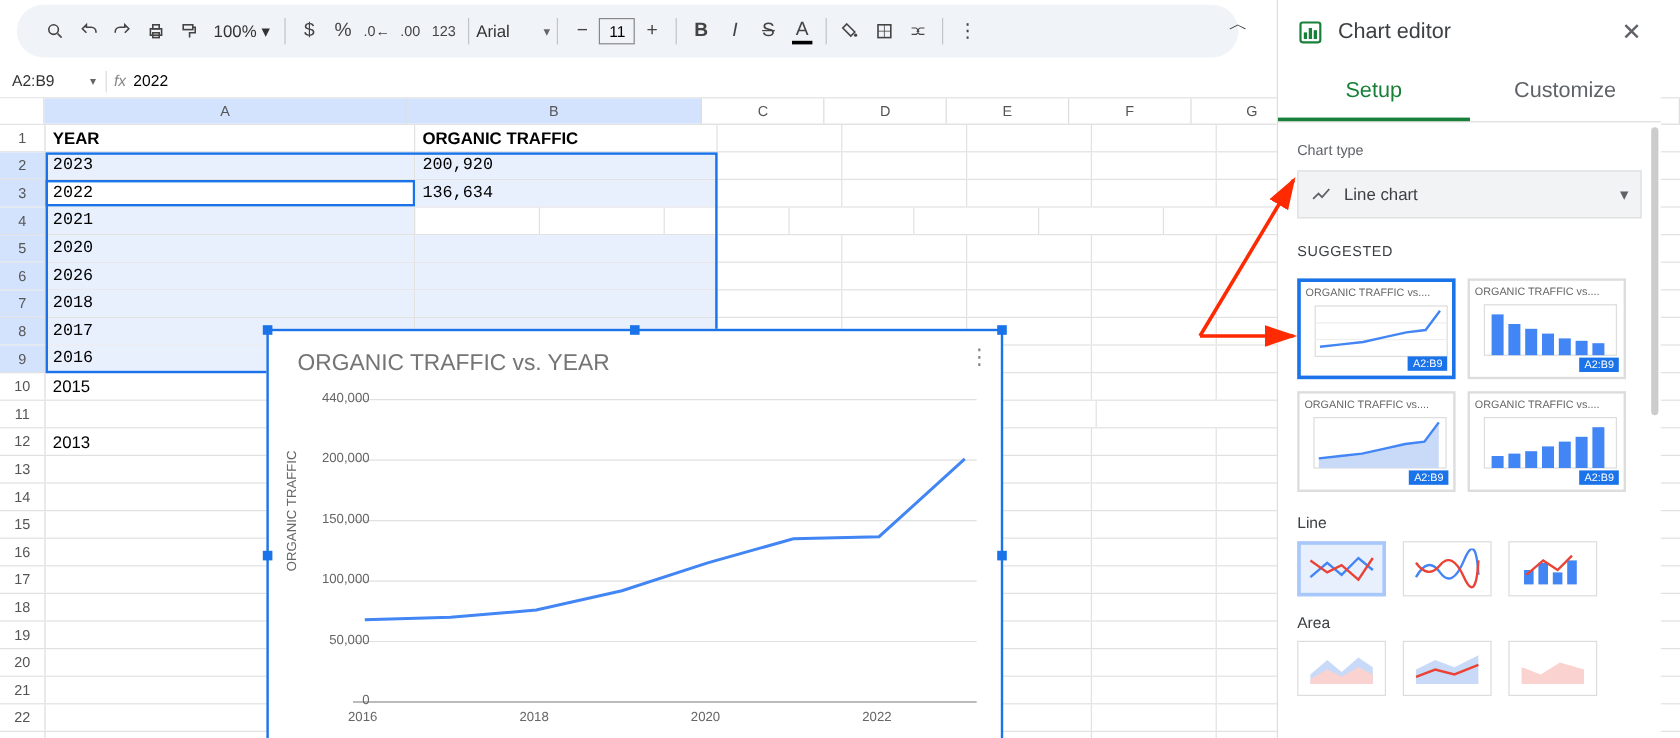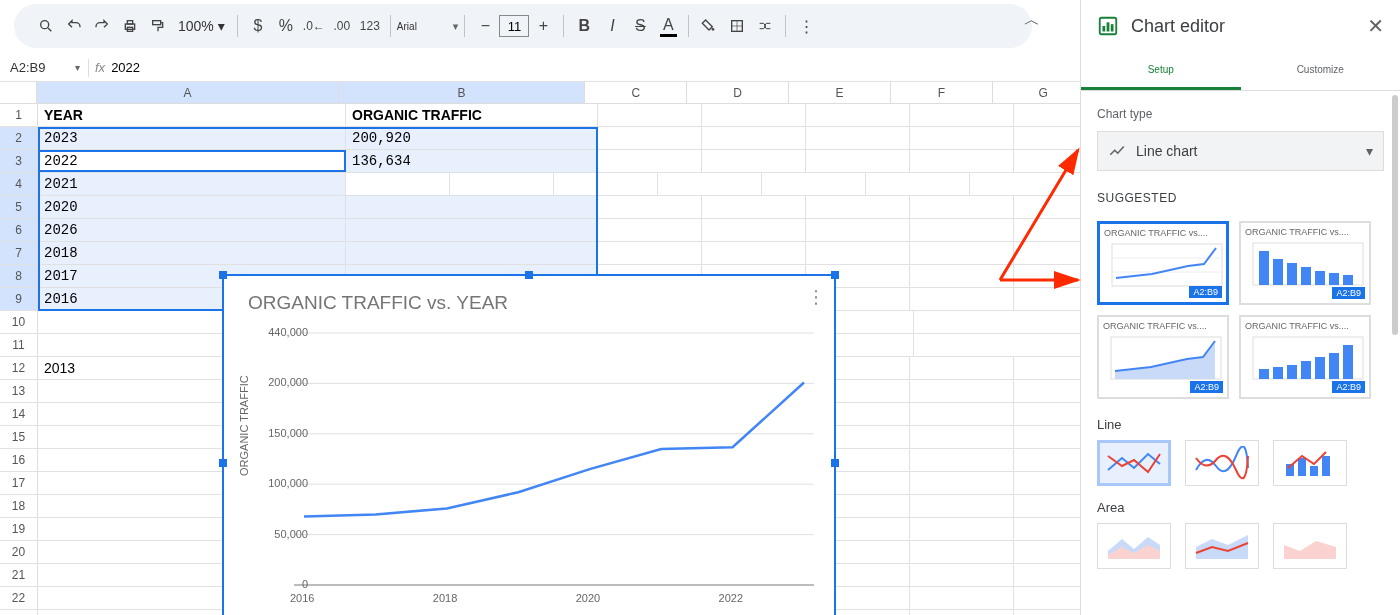--- a/index.html
+++ b/index.html
@@ -3,21 +3,21 @@
 <meta charset="utf-8">
 <style>
 * { box-sizing: border-box; margin: 0; padding: 0; font-family: Arial, sans-serif; }
 body { width: 1400px; height: 615px; background: #fff; overflow: hidden; position: relative; }
 
 
 .toolbar { height: 44px; display: flex; align-items: center; padding: 0 18px; gap: 0; background: #f0f4f8; border-radius: 26px; margin: 4px 14px 0 14px; width: 1018px; }
 .toolbar .tbtn { width: 28px; height: 28px; display: flex; align-items: center; justify-content: center; color: #444; font-size: 16px; cursor: pointer; }
 .zoom { font-size: 14px; color: #333; margin: 0 6px; display: flex; align-items: center; gap: 4px; }
 .sep { width: 1px; height: 22px; background: #c0c4c8; margin: 0 6px; }
-.fontname { font-size: 10px; color: #333; width: 56px; }
+.fontname { font-size: 14px; color: #333; width: 56px; }
 .fontsize { display: flex; align-items: center; gap: 0; }
 .fontsize .fsv { width: 30px; height: 22px; border: 1px solid #888; text-align: center; font-size: 13px; display:flex; align-items:center; justify-content:center; }
 .tb-right-collapse { position:absolute; right: 360px; top: 10px; color:#444; }
 
 
 .fbar { height: 28px; display: flex; align-items: center; border-bottom: 1px solid #e1e1e1; padding: 0 10px; margin-top: 6px; }
 .namebox { width: 78px; font-size: 13px; color: #333; display: flex; align-items: center; justify-content: space-between; padding-right: 8px; }
 .fxicon { font-style: italic; color: #888; font-size: 13px; margin: 0 6px; }
 .fval { font-size: 13px; }
 
@@ -39,26 +39,26 @@
 .chartbox { position: absolute; left: 222px; top: 192px; width: 614px; height: 378px; background: #fff; border: 2px solid #1a73e8; }
 .handle { position: absolute; width: 8px; height: 8px; background: #1a73e8; }
 .chart-title { font-size: 19px; color: #757575; padding: 16px 0 8px 24px; font-weight: 400; }
 .chart-menu { position: absolute; right: 10px; top: 10px; color: #888; font-size: 18px; letter-spacing: -1px; }
 .plot { position: absolute; left: 70px; top: 52px; width: 520px; height: 262px; }
 .yaxis-label { position: absolute; left: 14px; top: 200px; transform: rotate(-90deg); transform-origin: left top; font-size: 11px; color: #666; }
 .ytick { position:absolute; right: 526px; font-size: 11px; color: #666; text-align:right; width:50px; }
 .xtick { position:absolute; top: 316px; font-size: 11px; color: #666; }
 
 
-.panel { position: absolute; right: 0; top: 0; width: 320px; height: 615px; background: #fff; border-left: 1px solid #ddd; display:flex; flex-direction:column; }
+.panel { position: absolute; right: 16px; top: 0; width: 320px; height: 615px; background: #fff; border-left: 1px solid #ddd; display:flex; flex-direction:column; }
 .panel-hdr { display:flex; align-items:center; padding: 14px 16px; gap: 12px; }
 .panel-hdr .ptitle { font-size: 18px; color: #3c4043; flex: 1; }
 .panel-hdr .close { font-size: 20px; color: #5f6368; cursor:pointer; }
 .tabs { display:flex; border-bottom: 1px solid #ddd; }
-.tab { flex:1; text-align:center; padding: 12px 0; font-size: 10px; color: #5f6368; }
+.tab { flex:1; text-align:center; padding: 12px 0; font-size: 18px; color: #5f6368; }
 .tab.active { color: #188038; font-weight: 500; border-bottom: 3px solid #188038; }
 .section-label { font-size: 12px; color: #5f6368; padding: 16px 16px 6px; }
 .selectbox { margin: 4px 16px; border: 1px solid #ddd; height: 40px; display:flex; align-items:center; padding: 0 10px; gap: 10px; font-size: 14px; color: #3c4043; background:#f1f3f4; }
 .thumbs { display:flex; flex-wrap: wrap; gap: 10px; padding: 10px 16px; }
 .thumb { width: 132px; height: 84px; border: 2px solid #ddd; position: relative; background:#fff; padding: 4px; }
 .thumb.sel { border: 3px solid #1a73e8; }
 .thumb .tt { font-size: 9px; color:#666; }
 .thumb .badge { position:absolute; right:4px; bottom:4px; background:#1a73e8; color:#fff; font-size:9px; padding:1px 4px; }
 .catlabel { font-size:13px; color:#3c4043; padding: 8px 16px 2px; }
 .linerow { display:flex; gap: 14px; padding: 6px 16px; }
@@ -271,20 +271,21 @@
         <div class="cell selB" style="width:252px"></div>
         <div class="cell" style="width:104px"></div>
         <div class="cell" style="width:104px"></div>
         <div class="cell" style="width:104px"></div>
         <div class="cell" style="width:104px"></div>
         <div class="cell" style="width:104px"></div>
         <div class="cell" style="width:104px"></div>
       </div>
       <div class="row">
         <div class="rh">10</div>
+        <div class="cell" style="width:308px">2015</div>
         <div class="cell" style="width:252px"></div>
         <div class="cell" style="width:104px"></div>
         <div class="cell" style="width:104px"></div>
         <div class="cell" style="width:104px"></div>
         <div class="cell" style="width:104px"></div>
         <div class="cell" style="width:104px"></div>
         <div class="cell" style="width:104px"></div>
       </div>
       <div class="row">
         <div class="rh">11</div>

